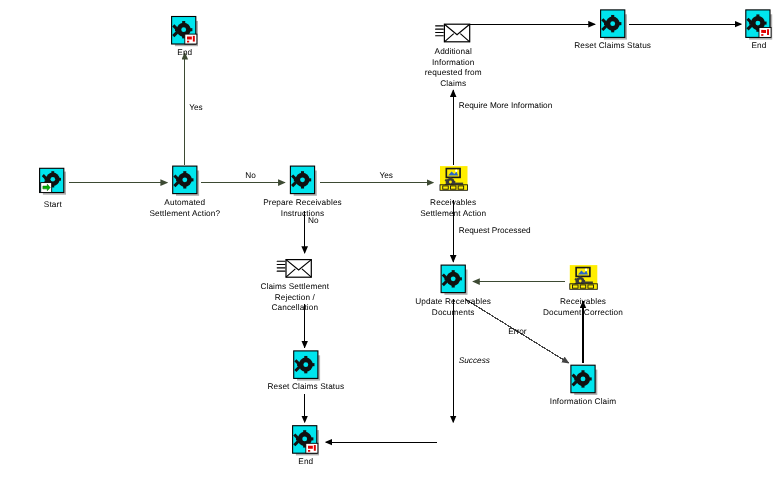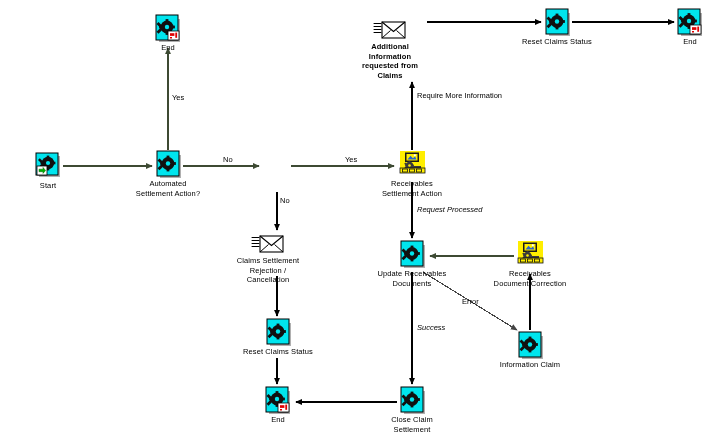--- a/index.html
+++ b/index.html
@@ -163,20 +163,38 @@
         <circle cx="14" cy="13" r="2.2" fill="#00e5ee"></circle>
         <rect x="15" y="17" width="11" height="9" fill="#ffffff" stroke="#000000" stroke-width="0.8"></rect>
         <path d="M17,19.2 L21.4,19.2 L21.4,21.9 L17,21.9 z" fill="#e00000"></path>
         <rect x="22.3" y="18.6" width="1.8" height="5.2" fill="#e00000"></rect>
         <path d="M17,23 L19,23 L19,24.6 L17,24.6 z" fill="#e00000"></path>
       </svg>
     </span>
     <span class="node-label">End</span>
   </div>
 
+  <div class="node" style="left:275px; top:150px;">
+    <span class="node-icon-wrap">
+      <svg class="ic" width="28" height="28" viewBox="0 0 28 28" xmlns="http://www.w3.org/2000/svg">
+        <rect x="6" y="5" width="21" height="23" fill="#b0b0b0"></rect>
+        <rect x="3" y="1" width="22" height="25" fill="#00e5ee" stroke="#000000" stroke-width="1"></rect>
+        <g fill="#111111">
+          <circle cx="14" cy="13.5" r="6.4"></circle>
+          <rect x="12.6" y="5.6" width="2.8" height="15.8"></rect>
+          <rect x="6.1" y="12.1" width="15.8" height="2.8"></rect>
+          <rect x="8" y="7.5" width="2.8" height="13.8" transform="rotate(-45 9.4 14.4)"></rect>
+          <rect x="8" y="7.5" width="2.8" height="13.8" transform="rotate(45 9.4 14.4)"></rect>
+        </g>
+        <circle cx="14" cy="13.5" r="2.2" fill="#00e5ee"></circle>
+      </svg>
+    </span>
+    <span class="node-label">Prepare Receivables
+Instructions</span>
+  </div>
 
   <div class="node" style="left:268px; top:233px;">
     <span class="node-icon-wrap" style="height:22px;">
       <svg class="ic" width="34" height="22" viewBox="0 0 34 22" xmlns="http://www.w3.org/2000/svg">
         <g stroke="#000000" stroke-width="1" stroke-linecap="round">
           <line x1="1" y1="4.5" x2="8" y2="4.5"></line>
           <line x1="1" y1="7.5" x2="8" y2="7.5"></line>
           <line x1="1" y1="10.5" x2="8" y2="10.5"></line>
           <line x1="1" y1="13.5" x2="8" y2="13.5"></line>
         </g>
@@ -250,21 +268,21 @@
         <rect x="4" y="18" width="25" height="5" fill="#ffee00" stroke="#111111" stroke-width="0.8"></rect>
         <rect x="6.5" y="19" width="5" height="3" fill="#ffee00" stroke="#111111" stroke-width="0.8"></rect>
         <rect x="13.5" y="19" width="5" height="3" fill="#ffee00" stroke="#111111" stroke-width="0.8"></rect>
         <rect x="20.5" y="19" width="5" height="3" fill="#ffee00" stroke="#111111" stroke-width="0.8"></rect>
       </svg>
     </span>
     <span class="node-label">Receivables
 Settlement Action</span>
   </div>
 
-  <div class="node" style="left:390px; top:19px;font-weight:bold;">
+  <div class="node" style="left:412px; top:19px;">
     <span class="node-icon-wrap" style="height:22px;">
       <svg class="ic" width="34" height="22" viewBox="0 0 34 22" xmlns="http://www.w3.org/2000/svg">
         <g stroke="#000000" stroke-width="1" stroke-linecap="round">
           <line x1="1" y1="4.5" x2="8" y2="4.5"></line>
           <line x1="1" y1="7.5" x2="8" y2="7.5"></line>
           <line x1="1" y1="10.5" x2="8" y2="10.5"></line>
           <line x1="1" y1="13.5" x2="8" y2="13.5"></line>
         </g>
         <rect x="9" y="3" width="23" height="16" fill="#ffffff" stroke="#000000" stroke-width="1.1"></rect>
         <path d="M9,3 L20.5,12.5 L32,3" fill="none" stroke="#000000" stroke-width="1.1"></path>
@@ -374,41 +392,23 @@
           <rect x="6.1" y="12.1" width="15.8" height="2.8"></rect>
           <rect x="8" y="7.5" width="2.8" height="13.8" transform="rotate(-45 9.4 14.4)"></rect>
           <rect x="8" y="7.5" width="2.8" height="13.8" transform="rotate(45 9.4 14.4)"></rect>
         </g>
         <circle cx="14" cy="13.5" r="2.2" fill="#00e5ee"></circle>
       </svg>
     </span>
     <span class="node-label">Information Claim</span>
   </div>
 
-  <div class="node" style="left:412px; top:386px;">
-    <span class="node-icon-wrap">
-      <svg class="ic" width="28" height="28" viewBox="0 0 28 28" xmlns="http://www.w3.org/2000/svg">
-        <rect x="6" y="5" width="21" height="23" fill="#b0b0b0"></rect>
-        <rect x="3" y="1" width="22" height="25" fill="#00e5ee" stroke="#000000" stroke-width="1"></rect>
-        <g fill="#111111">
-          <circle cx="14" cy="13.5" r="6.4"></circle>
-          <rect x="12.6" y="5.6" width="2.8" height="15.8"></rect>
-          <rect x="6.1" y="12.1" width="15.8" height="2.8"></rect>
-          <rect x="8" y="7.5" width="2.8" height="13.8" transform="rotate(-45 9.4 14.4)"></rect>
-          <rect x="8" y="7.5" width="2.8" height="13.8" transform="rotate(45 9.4 14.4)"></rect>
-        </g>
-        <circle cx="14" cy="13.5" r="2.2" fill="#00e5ee"></circle>
-      </svg>
-    </span>
-    <span class="node-label">Close Claim
-Settlement</span>
-  </div>
 
   <div class="edge-label" style="left:172px; top:93px;">Yes</div>
   <div class="edge-label" style="left:223px; top:155px;">No</div>
   <div class="edge-label" style="left:280px; top:196px;">No</div>
   <div class="edge-label" style="left:345px; top:155px;">Yes</div>
   <div class="edge-label" style="left:417px; top:91px;">Require More Information</div>
-  <div class="edge-label" style="left:417px; top:205px;font-style:italic;">Request Processed</div>
+  <div class="edge-label" style="left:417px; top:205px;">Request Processed</div>
   <div class="edge-label" style="left:462px; top:297px;">Error</div>
   <div class="edge-label" style="left:417px; top:323px;font-style:italic;">Success</div>
 
 </div>
 
 </body></html>

